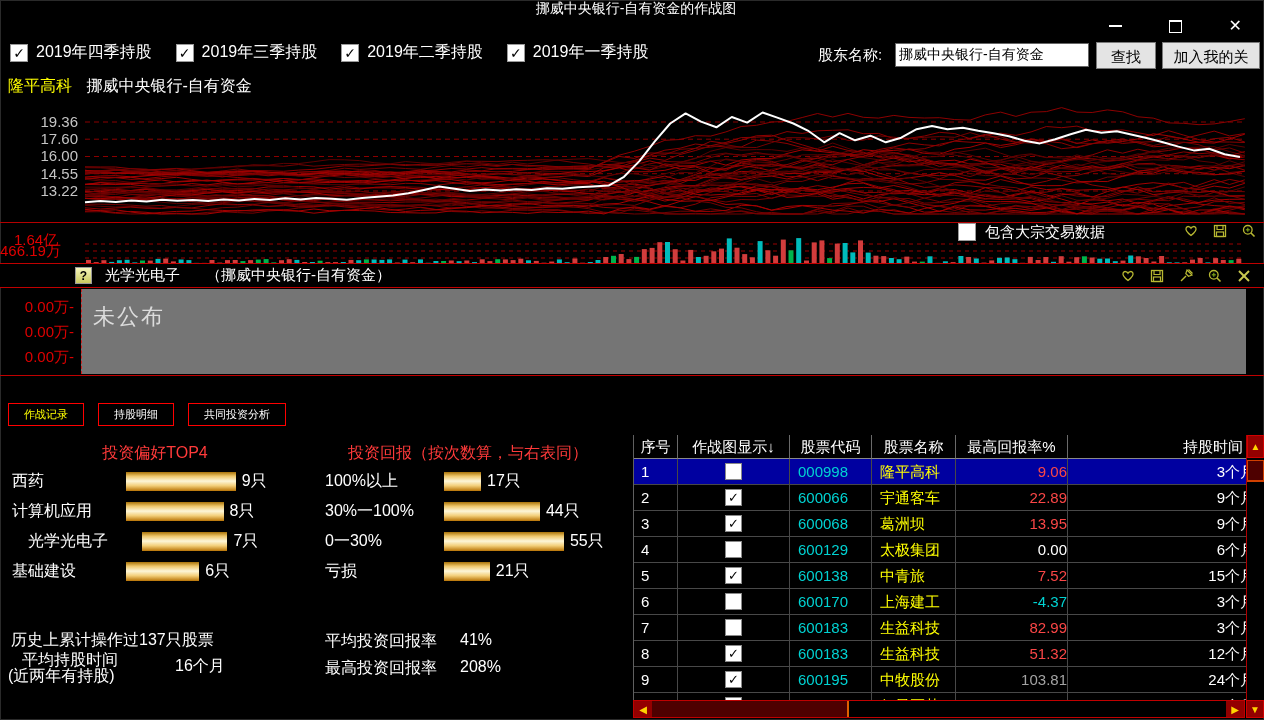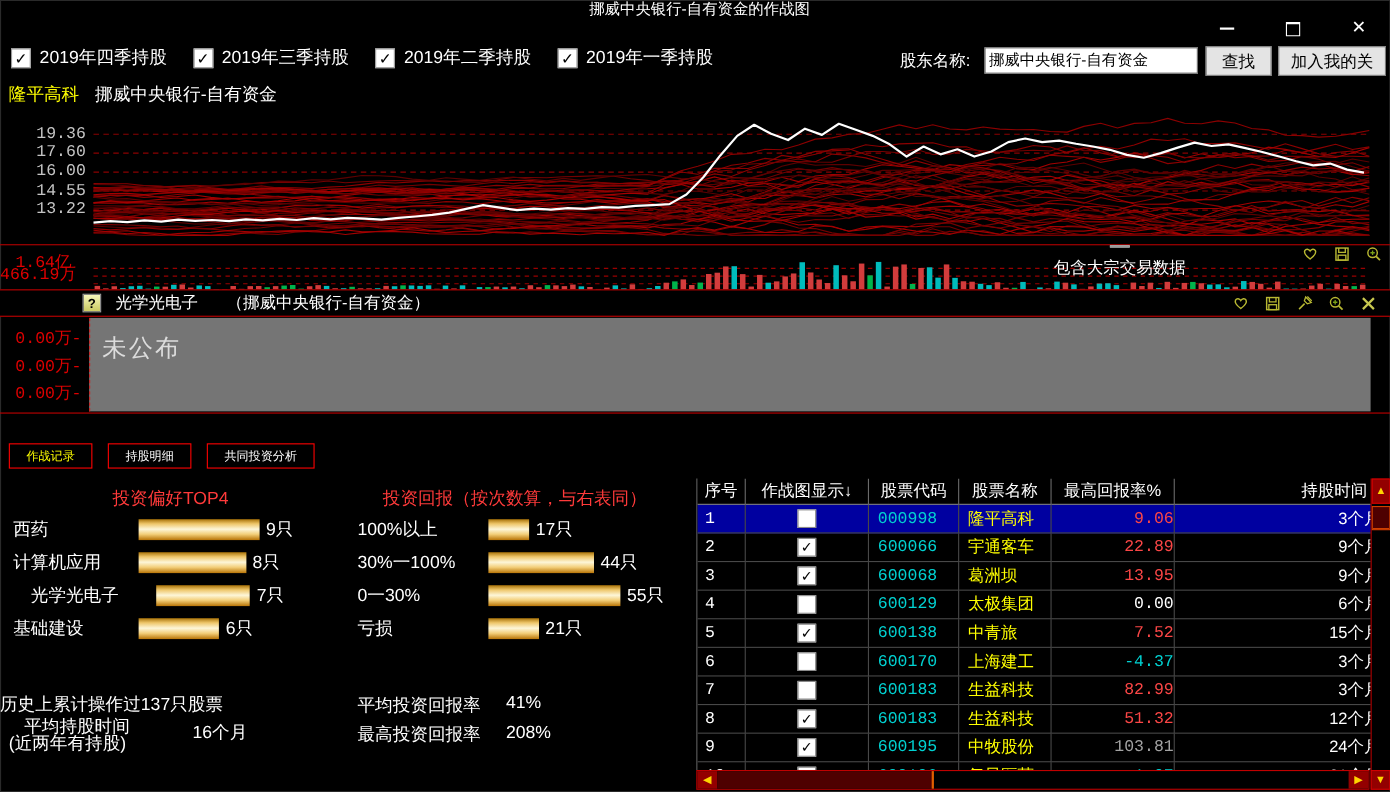--- a/index.html
+++ b/index.html
@@ -1,18 +1,18 @@
 <!DOCTYPE html>
 <html><head>
 <meta charset="utf-8">
 <style>
   html,body{margin:0;padding:0;background:#000;}
   .app{position:relative;width:1264px;height:720px;background:#000;overflow:hidden;
        font-family:"Liberation Sans","DejaVu Sans",sans-serif;color:#fff;box-shadow:inset 0 0 0 1px #2a2a2a;}
-  .mono{font-family:Liberation Mono, monospace;}
+  .mono{font-family:Liberation Sans, sans-serif;}
 
   
   .titlebar{position:absolute;top:0;left:0;width:100%;height:30px;display:flex;align-items:center;flex-direction:column;}
   .title-text{margin-left:8px;font-size:14px;}
   .win-controls{margin-left:auto;display:flex;align-items:center;gap:47px;margin-right:22px;}
   .glyph-min{width:13px;height:2px;background:#fff;display:inline-block;}
   .glyph-max{width:11px;height:10px;border:1px solid #fff;border-top:2px solid #fff;display:inline-block;}
   .glyph-close{font-size:16px;color:#fff;line-height:1;}
 
   
@@ -34,21 +34,21 @@
   .holder-name{color:#fff;margin-left:10px;}
   #main-chart-svg{position:absolute;top:74px;left:0;width:1264px;height:148px;}
   .y-label{position:absolute;left:18px;width:60px;text-align:right;color:#c4c4c4;font-size:15px;}
 
   
   .hline{position:absolute;left:0;width:1264px;height:1px;background:#b40000;}
   #vol-svg{position:absolute;top:222px;left:0;width:1264px;height:43px;}
   .vol-row{position:absolute;top:223px;left:57px;display:flex;gap:14px;font-size:15px;align-items:center;height:18px;}
   .vol-lab1{position:absolute;left:14px;top:233px;color:#e00000;font-size:15px;line-height:13px;}
   .vol-lab2{position:absolute;left:0px;top:244px;color:#e00000;font-size:15px;line-height:13px;}
-  .block-trade{position:absolute;top:223px;left:958px;display:flex;gap:9px;align-items:center;font-size:15px;height:18px;flex-direction:column;}
+  .block-trade{position:absolute;top:223px;left:958px;display:flex;gap:9px;align-items:center;font-size:15px;height:18px;}
   .vol-icons{position:absolute;top:223px;left:1183px;display:flex;gap:13px;align-items:center;}
 
   
   .panel-header{position:absolute;top:263px;left:0;width:1264px;height:25px;display:flex;align-items:center;
       border-top:1px solid #c00000;border-bottom:1px solid #c00000;box-sizing:border-box;background:#000;}
   .help-icon{margin-left:75px;width:15px;height:15px;background:linear-gradient(#f6f6bc,#caca60);
       border:1px solid #999;color:#000;font-size:12px;font-weight:bold;display:flex;align-items:center;justify-content:center;}
   .panel-title{margin-left:13px;font-size:15px;}
   .panel-subtitle{margin-left:26px;font-size:15px;}
   .panel-icons{margin-left:auto;margin-right:12px;display:flex;gap:13px;align-items:center;}
@@ -434,21 +434,21 @@
 
   <div class="tabs" id="tabs">
       <div class="tab active">作战记录</div>
       <div class="tab">持股明细</div>
       <div class="tab">共同投资分析</div>
     </div>
 
   <div class="pref-title">投资偏好TOP4</div>
   <div class="ret-title">投资回报（按次数算，与右表同）</div>
 
-  <span class="sum" style="left:0;top:630px">历史上累计操作过137只股票</span>
+  <span class="sum" style="left:11px;top:630px">历史上累计操作过137只股票</span>
   <span class="sum" style="left:22px;top:650px">平均持股时间</span>
   <span class="sum" style="left:8px;top:666px">(近两年有持股)</span>
   <span class="sum" style="left:175px;top:656px">16个月</span>
   <span class="sum" style="left:325px;top:631px">平均投资回报率</span>
   <span class="sum" style="left:460px;top:631px">41%</span>
   <span class="sum" style="left:325px;top:658px">最高投资回报率</span>
   <span class="sum" style="left:460px;top:658px">208%</span>
 
   <div class="tbl-clip" id="tbl">
       <div class="th" style="left: 0px; width: 44px;">序号</div>

